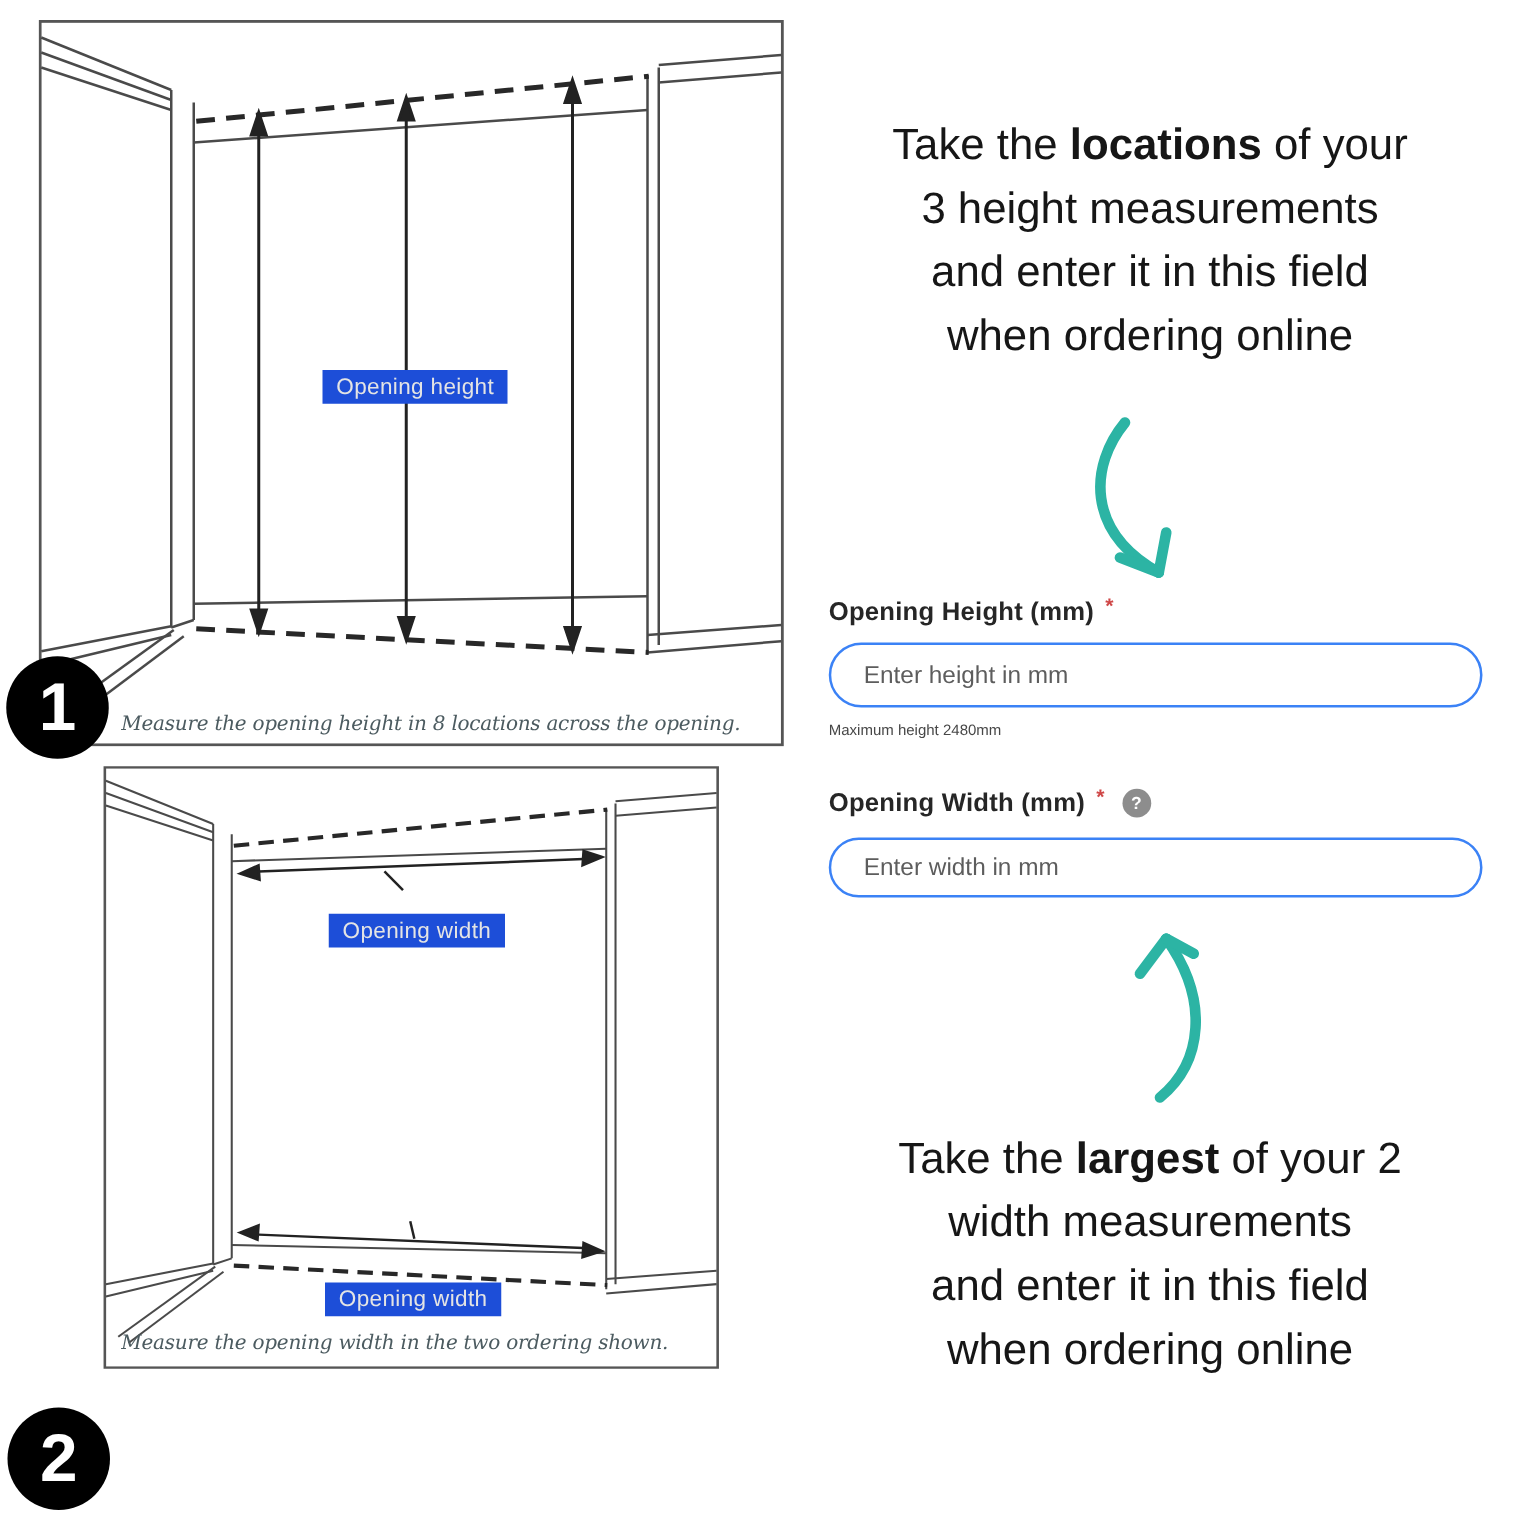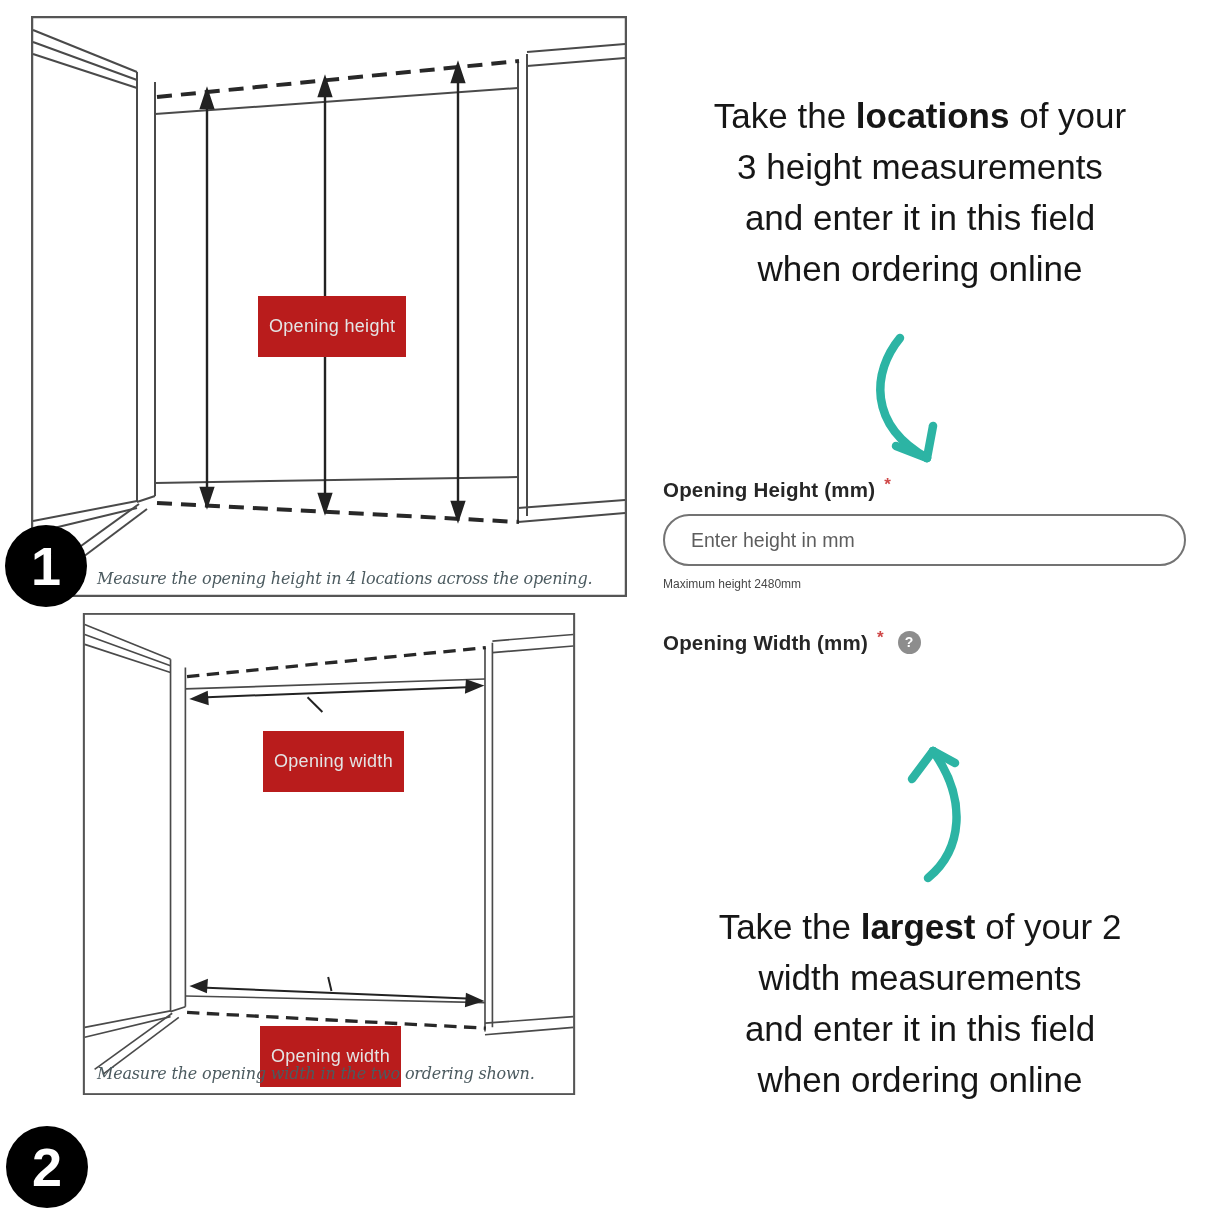--- a/index.html
+++ b/index.html
@@ -4,23 +4,23 @@
 <style>
   html,body{margin:0;padding:0;background:#ffffff;}
   .page{position:relative;width:1214px;height:1214px;background:#fff;overflow:hidden;
         font-family:"Liberation Sans",sans-serif;}
 
   
   .figure{position:absolute;left:31px;width:596px;background:#fff;}
   #figure1{top:16px;height:581px;}
   #figure2{top:613px;height:482px;}
   .art{position:absolute;inset:0;width:100%;height:100%;}
-  .diagram-label{position:absolute;background:#b91c1c;color:#e4e4e4;
+  .diagram-label{position:absolute;background:#1d4ed8;color:#e4e4e4;
         font-size:18px;font-weight:500;letter-spacing:.3px;
-        padding:20px 11px;white-space:nowrap;}
+        padding:3px 11px;white-space:nowrap;}
   .caption{position:absolute;left:66px;font-family:"DejaVu Serif",serif;
         font-style:italic;font-weight:500;font-size:16px;color:#4c5b60;
         letter-spacing:-0.2px;white-space:nowrap;}
   #figure1 .caption{bottom:9px;}
   #figure2 .caption{bottom:12px;}
   .step-circle{position:absolute;width:82px;height:82px;border-radius:50%;
         background:#000;color:#fff;display:flex;align-items:center;justify-content:center;
         font-size:54px;font-weight:900;z-index:3;}
   #figure1 .step-circle{left:-26px;top:509px;}
   #figure2 .step-circle{left:-25px;top:513px;}
@@ -40,21 +40,21 @@
   #height-label-row{top:478px;}
   #width-label-row{top:631px;}
   .field-label{font-size:20.5px;font-weight:700;color:#262626;letter-spacing:.2px;}
   .required{color:#cf4747;font-size:17px;font-weight:700;margin-left:9px;
         position:relative;top:-3px;}
   .help-icon{width:23px;height:23px;border-radius:50%;background:#8d8d8d;color:#fff;
         font-size:14px;font-weight:700;line-height:23px;text-align:center;
         margin-left:14px;cursor:pointer;}
 
   .mm-input{position:absolute;left:663px;width:523px;box-sizing:border-box;
-        border:2px solid #737373;border-radius:27px;padding:0 26px;
+        border:2px solid #3b82f6;border-radius:27px;padding:0 26px;
         font-family:"Liberation Sans",sans-serif;font-size:19.5px;color:#333;outline:none;}
   #height-input{top:514px;height:52px;}
   #width-input{top:670px;height:48px;border-radius:24px;}
   .mm-input::placeholder{color:#5d5d5d;opacity:1;}
 
   .helper-text{position:absolute;left:663px;top:577px;font-size:12px;color:#474747;}
 </style>
 </head>
 <body>
 
@@ -93,21 +93,21 @@
           <polygon points="176,490 170,472 182,472"></polygon>
         <line x1="294" y1="78" x2="294" y2="482"></line>
         <polygon points="294,62 288,80 300,80"></polygon>
           <polygon points="294,496 288,478 300,478"></polygon>
         <line x1="427" y1="64" x2="427" y2="490"></line>
         <polygon points="427,48 421,66 433,66"></polygon>
           <polygon points="427,504 421,486 433,486"></polygon>
       </g>
     </svg>
     <div class="diagram-label" style="left:227px;top:280px;">Opening height</div>
-    <div class="caption">Measure the opening height in 4 locations across the opening.</div>
+    <div class="caption">Measure the opening height in 8 locations across the opening.</div>
     <div class="step-circle">
       <span>1</span>
     </div>
   </div>
 
   <div class="figure" id="figure2">
     <svg class="art" viewBox="0 0 596 584">
       <g stroke="#4a4a4a" stroke-width="2" fill="none">
         <rect x="1" y="1" width="594" height="582" stroke="#555" stroke-width="2.5"></rect>
         <path d="M2 14 L106 56"></path>
@@ -170,20 +170,21 @@
     <span class="required">*</span>
   </div>
   <input class="mm-input" id="height-input" type="text" placeholder="Enter height in mm" style="">
   <div class="helper-text">Maximum height 2480mm</div>
 
   <div class="field-label-row" id="width-label-row">
     <span class="field-label">Opening Width (mm)</span>
     <span class="required">*</span>
     <span class="help-icon">?</span>
   </div>
+  <input class="mm-input" id="width-input" type="text" placeholder="Enter width in mm" style="">
 
   <svg class="teal-arrow" id="teal-arrow-up" width="95" height="160" viewBox="0 0 95 160">
     <g stroke="#2cb4a4" stroke-width="8.5" fill="none" stroke-linecap="round">
       <path d="M35 145 C69 117 75 67 40 18"></path>
       <path d="M40 18 L19 46"></path>
       <path d="M40 18 L62 30"></path>
     </g>
   </svg>
 
   <div class="instruction" id="instruction-width"><span>Take the </span><b>largest</b><span> of your 2

